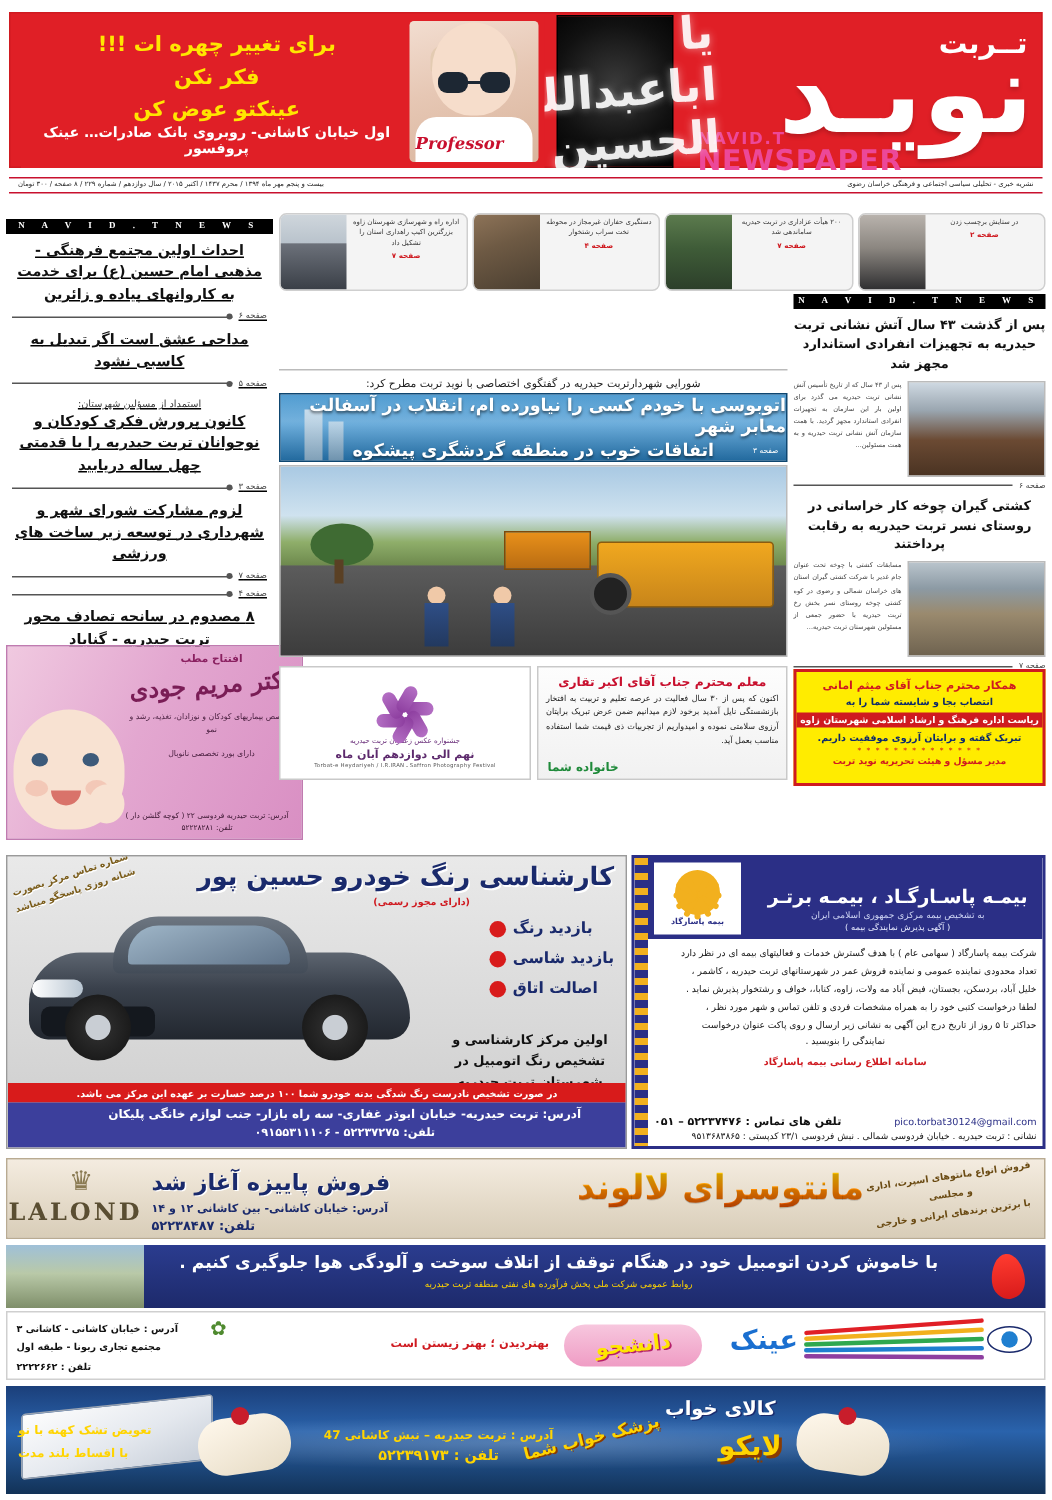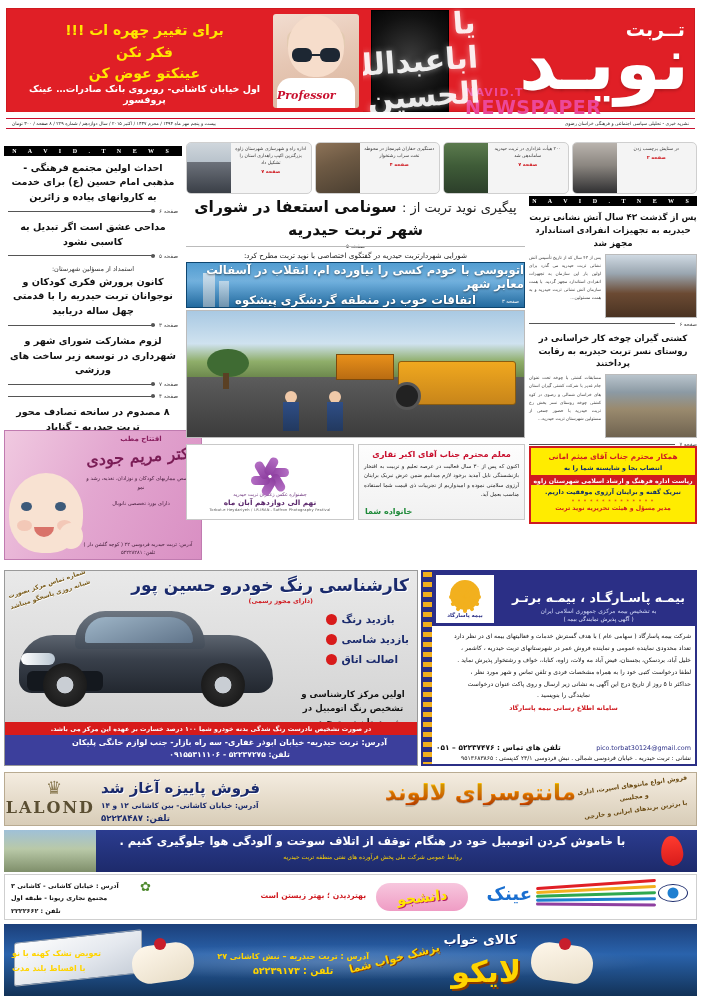--- a/index.html
+++ b/index.html
@@ -69,21 +69,21 @@
 
   .ph-suit{ background:linear-gradient(180deg,#cfd6dc 0%,#b9c3cc 38%,#6c717a 39%,#3a3f47 100%); }
   .ph-pipe{ background:linear-gradient(160deg,#8d7358 0%,#6e5a44 40%,#4b3f31 100%); }
   .ph-crowd{ background:linear-gradient(180deg,#5c7b4e 0%,#3f5c38 45%,#2c3f2a 100%); }
   .ph-man{ background:linear-gradient(180deg,#b9b3ad 0%,#8b8680 45%,#2f2f31 100%); }
 
   
   .lcol{ position:absolute; left:4px; top:146px; width:178px; }
   .brandbar{ background:#000; color:#fff; font-size:6px; letter-spacing:5px;
      text-align:center; padding:2px 0; font-weight:bold; font-family:"Liberation Serif",serif; }
-  .lnews{ padding:5px 4px 0 4px; }
+  .lnews{ padding:5px 4px 0 4px;text-decoration:underline; }
   .lnews .kicker{ font-size:6.5px; color:#333; text-align:center; margin-bottom:2px; }
   .lnews h3{ font-size:9.6px; font-weight:bold; color:#111; text-align:center; line-height:1.5; }
   .lnews .pgrow{ display:flex; flex-direction:row-reverse; align-items:center; gap:4px; margin:4px 0 6px; }
   .lnews .pgrow .bar{ flex:1; height:1px; background:#555; position:relative; }
   .lnews .pgrow .bar:before{ content:""; position:absolute; right:0; top:-1.5px; width:4px; height:4px;
      border-radius:50%; background:#555; }
   .lnews .pgrow .pg{ font-size:5.6px; color:#444; white-space:nowrap; }
 
   
   .doc-ad{ position:absolute; left:4px; top:430px; width:198px; height:130px;
@@ -320,21 +320,21 @@
   .layco-swirl{ position:absolute; left:0; right:0; top:18px; height:40px;
      background:radial-gradient(ellipse at 50% 50%,rgba(255,255,255,.22),transparent 62%); }
   .layco-mat{ position:absolute; left:10px; top:12px; width:128px; height:44px;
      background:linear-gradient(160deg,#fdfdfd 0%,#e4e8ee 55%,#c7ced8 100%);
      border:1px solid #9aa4b2; transform:skewY(-6deg); border-radius:3px; }
   .layco-pillowL{ position:absolute; left:128px; top:20px; width:62px; height:38px;
      border-radius:18px; background:linear-gradient(160deg,#fff8ec,#e7dcc6); transform:rotate(-8deg); }
   .layco-pillowR{ position:absolute; right:104px; top:20px; width:62px; height:38px;
      border-radius:18px; background:linear-gradient(160deg,#fff8ec,#e7dcc6); transform:rotate(8deg); }
   .layco-rose{ position:absolute; width:12px; height:12px; border-radius:50%; background:#c81d2b; }
-  .layco-name{ position:absolute; right:176px; top:30px; font-size:30px; font-weight:bold; color:#ffd400;
+  .layco-name{ position:absolute; right:176px; top:30px; font-size:18px; font-weight:bold; color:#ffd400;
      text-shadow:2px 2px 0 #8a3b00; }
   .layco-kala{ position:absolute; right:180px; top:8px; font-size:13px; font-weight:bold; color:#fff;
      text-shadow:1px 1px 0 #1a2a6c; }
   .layco-doc{ position:absolute; right:256px; top:28px; font-size:11px; font-weight:bold; color:#ffd400;
      transform:rotate(-14deg); text-shadow:1px 1px 0 #8a3b00; }
   .layco-addr{ position:absolute; right:328px; top:28px; text-align:center; }
   .layco-addr .a{ font-size:8px; color:#ffd400; font-weight:bold; }
   .layco-addr .t{ font-size:9.6px; color:#ffd400; font-weight:bold; margin-top:4px; }
   .layco-promo{ position:absolute; left:8px; top:22px; text-align:left;
      font-size:8px; color:#ffd400; font-weight:bold; line-height:1.9; }
@@ -495,27 +495,20 @@
       <div class="doc-name">دکتر مریم جودی</div>
       <div class="doc-spec">متخصص بیماریهای کودکان و نوزادان، تغذیه، رشد و نمو</div>
       <div class="doc-spec">دارای بورد تخصصی نانوبال</div>
     </div>
     <div class="doc-addr">
       <div>آدرس: تربت حیدریه فردوسی ۲۲ ( کوچه گلشن دار )</div>
       <div>تلفن: ۵۲۲۲۸۲۸۱</div>
     </div>
   </div>
 
-  <div class="lead-wrap">
-    <div class="lead-h1">
-      <span class="pre">پیگیری نوید تربت از :</span>
-      <span>سونامی استعفا در شورای شهر تربت حیدریه</span>
-    </div>
-    <div class="lead-pg">صفحه ۵</div>
-  </div>
 
   <div class="deck">شورایی شهردارتربت حیدریه در گفتگوی اختصاصی با نوید تربت مطرح کرد:</div>
 
   <div class="quotebox">
     <div class="sky"></div>
     <div class="twr"></div>
     <div class="twr2"></div>
     <div class="qt">
       <div>اتوبوسی با خودم کسی را نیاورده ام، انقلاب در آسفالت معابر شهر</div>
       <div>اتفاقات خوب در منطقه گردشگری پیشکوه</div>
@@ -732,21 +725,21 @@
     <div class="layco-swirl"></div>
     <div class="layco-mat"></div>
     <div class="layco-pillowL"></div>
     <div class="layco-pillowR"></div>
     <div class="layco-rose" style="left:150px;top:14px"></div>
     <div class="layco-rose" style="right:126px;top:14px"></div>
     <div class="layco-kala">کالای خواب</div>
     <div class="layco-name">لایکو</div>
     <div class="layco-doc">پزشک خواب شما</div>
     <div class="layco-addr">
-      <div class="a">آدرس : تربت حیدریه – نبش کاشانی ۲۷</div>
+      <div class="a">آدرس : تربت حیدریه – نبش کاشانی 47</div>
       <div class="t">تلفن : ۵۲۲۳۹۱۷۳</div>
     </div>
     <div class="layco-promo">
       <div>تعویض تشک کهنه با نو</div>
       <div>با اقساط بلند مدت</div>
     </div>
   </div>
 
 </div>
 

